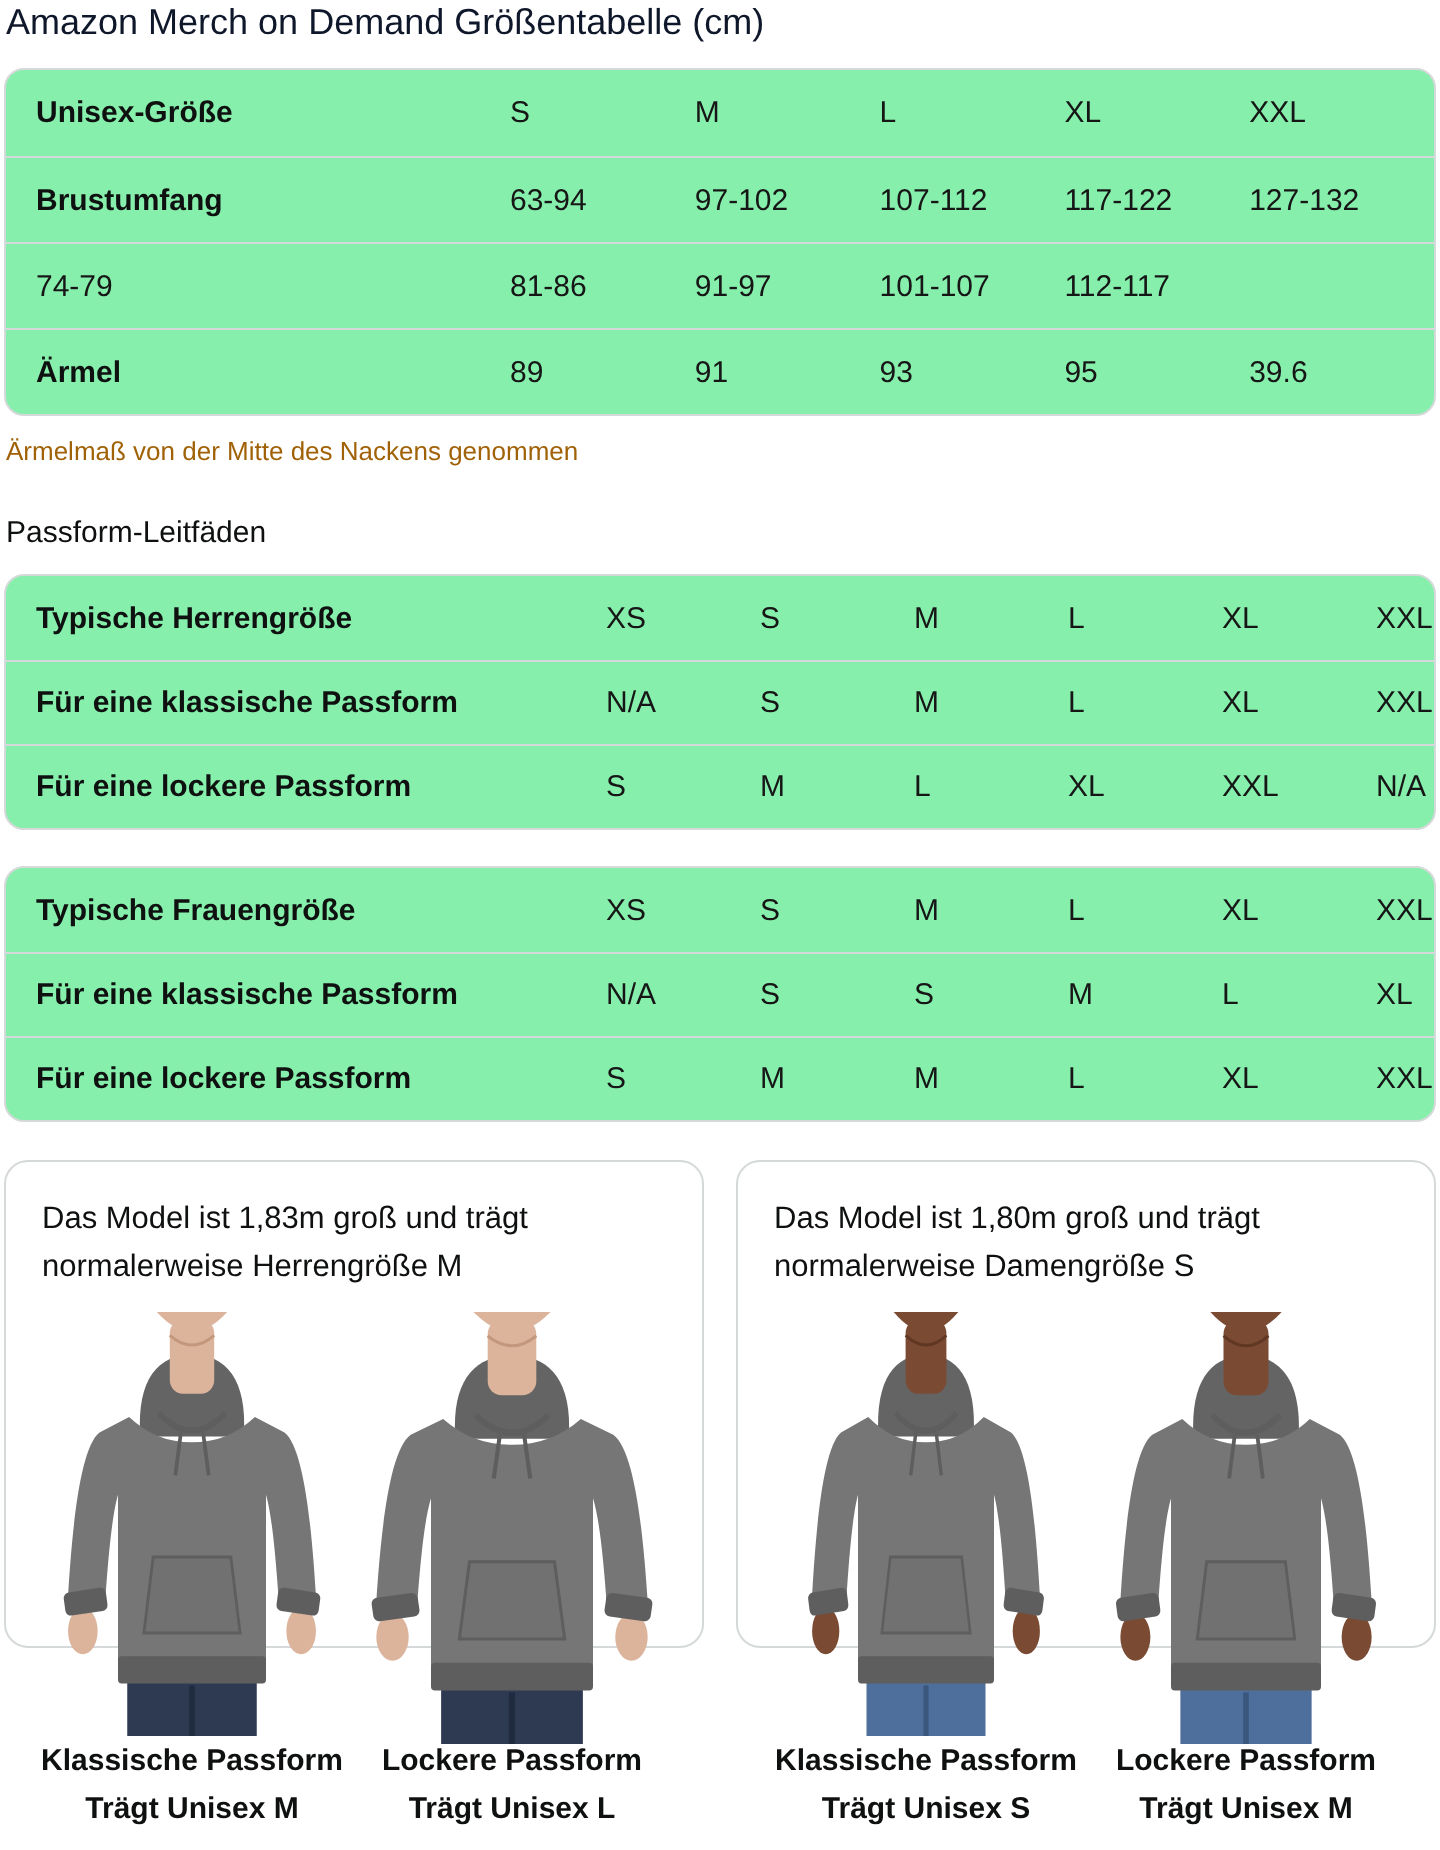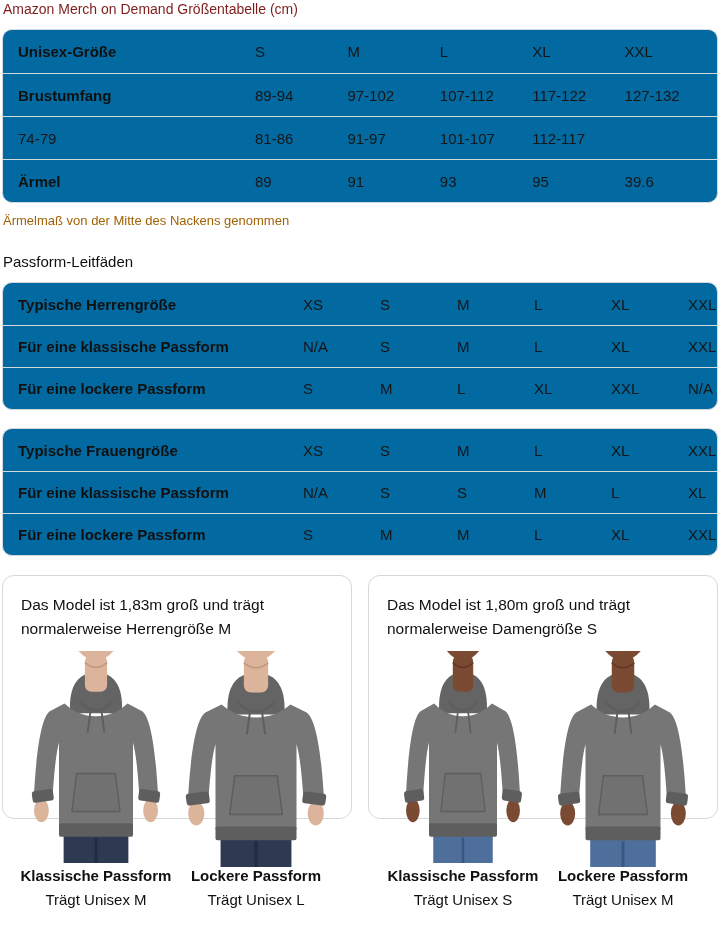--- a/index.html
+++ b/index.html
@@ -4,24 +4,24 @@
 <style>
   * { margin:0; padding:0; box-sizing:border-box; }
   html,body { background:#fff; }
   body {
     width:720px; height:925px; overflow:hidden;
     font-family:"Liberation Sans", sans-serif;
     color:#0f1111;
   }
   .page { width:720px; height:925px; padding:0 2px; }
 
-  .page-title { font-size:14px; font-weight:400; padding:1px 0 12px 1px; color:#7f1d1d; }
+  .page-title { font-size:18px; font-weight:400; padding:1px 0 12px 1px; color:#0f172a; }
 
   .tbl {
-    border:1px solid #d5d9d9; border-radius:10px; background:#0369a1;
+    border:1px solid #d5d9d9; border-radius:10px; background:#86efac;
     overflow:hidden;
   }
   .tbl-row {
     display:grid; align-items:center;
     min-height:43px; padding-left:15px;
     border-top:1px solid #d5d9d9;
     font-size:15px;
   }
   .tbl-row:first-child { border-top:none; }
   .tbl--size .tbl-row { grid-template-columns:237px repeat(5,1fr); }
@@ -38,21 +38,21 @@
   .card {
     flex:1; border:1px solid #d5d9d9; border-radius:12px;
     padding:15px 14px 12px; background:#fff; height:244px;
   }
   .card-desc { font-size:15.5px; line-height:24px; padding:2px 4px 6px; }
 
   .figures { display:flex; margin-top:4px; }
   .figure { flex:1; display:flex; flex-direction:column; align-items:center; }
   .fig-img { height:216px; display:flex; align-items:flex-start; justify-content:center; }
   .fig-cap { font-size:15px; font-weight:700; margin-top:0; text-align:center; white-space:nowrap; }
-  .fig-sub { font-size:15px; font-weight:400; margin-top:7px; text-align:right; white-space:nowrap; }
+  .fig-sub { font-size:15px; font-weight:700; margin-top:7px; text-align:right; white-space:nowrap; }
 
   
   .fig-img svg { display:block; }
   .skin-light { --skin:#dcb49c; --skin-sh:#c2977c; }
   .skin-dark  { --skin:#7a4a33; --skin-sh:#5f3723; }
   .jeans-dark { --jeans:#2e3a52; --jeans-line:#202b40; }
   .jeans-blue { --jeans:#4e6f9c; --jeans-line:#3b577e; }
   .fig-img { --hoodie:#767676; --hoodie-dk:#5e5e5e; --hood:#646464; --pocket:#717171; }
 
   .defs-hidden { position:absolute; width:0; height:0; overflow:hidden; }
@@ -89,21 +89,21 @@
     <div class="tbl-row">
       <div class="row-label">Unisex-Größe</div>
       <div class="cell">S</div>
       <div class="cell">M</div>
       <div class="cell">L</div>
       <div class="cell">XL</div>
       <div class="cell">XXL</div>
     </div>
     <div class="tbl-row">
       <div class="row-label">Brustumfang</div>
-      <div class="cell">89-94</div>
+      <div class="cell">63-94</div>
       <div class="cell">97-102</div>
       <div class="cell">107-112</div>
       <div class="cell">117-122</div>
       <div class="cell">127-132</div>
     </div>
     <div class="tbl-row">
       <div class="cell">74-79</div>
       <div class="cell">81-86</div>
       <div class="cell">91-97</div>
       <div class="cell">101-107</div>

